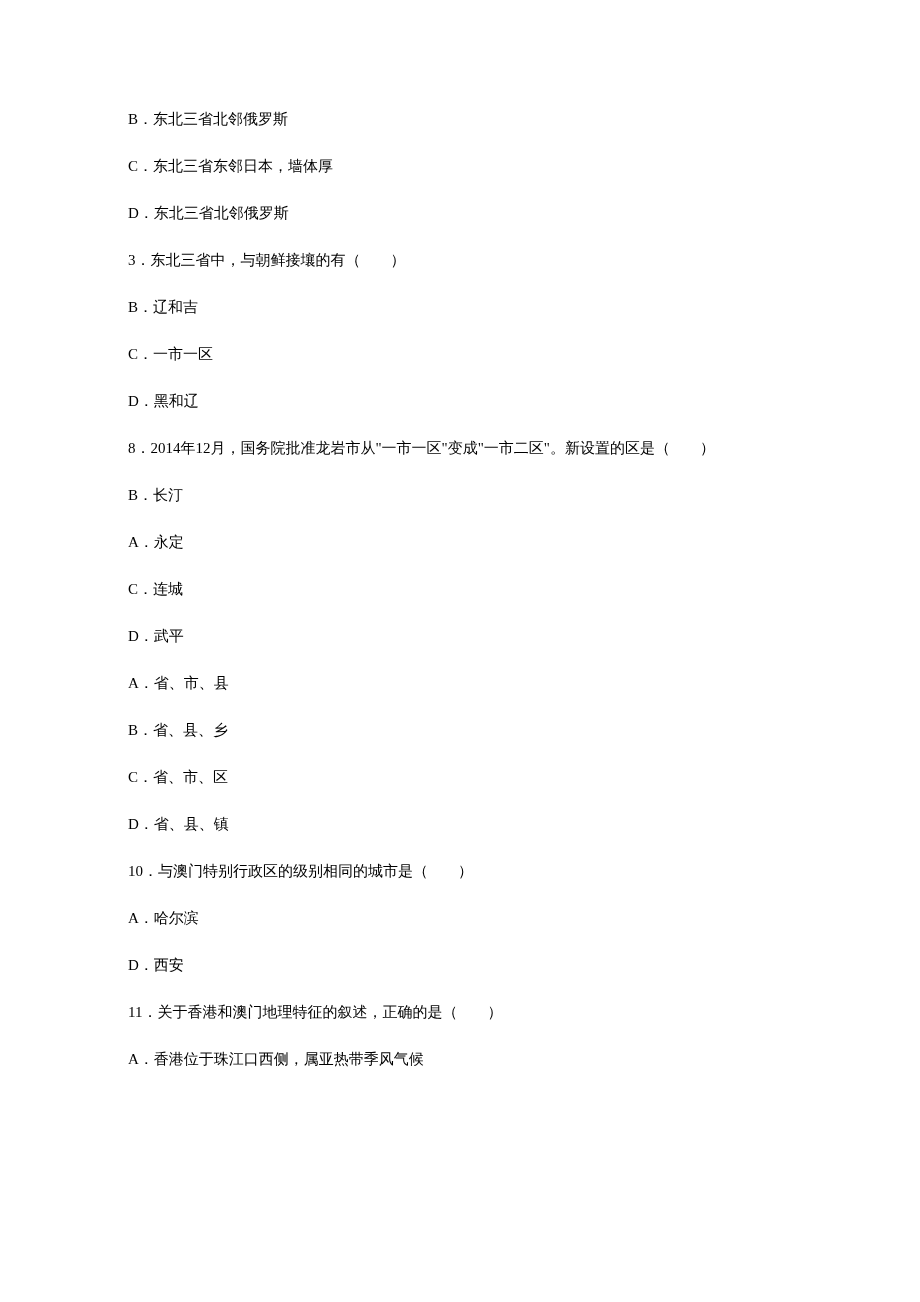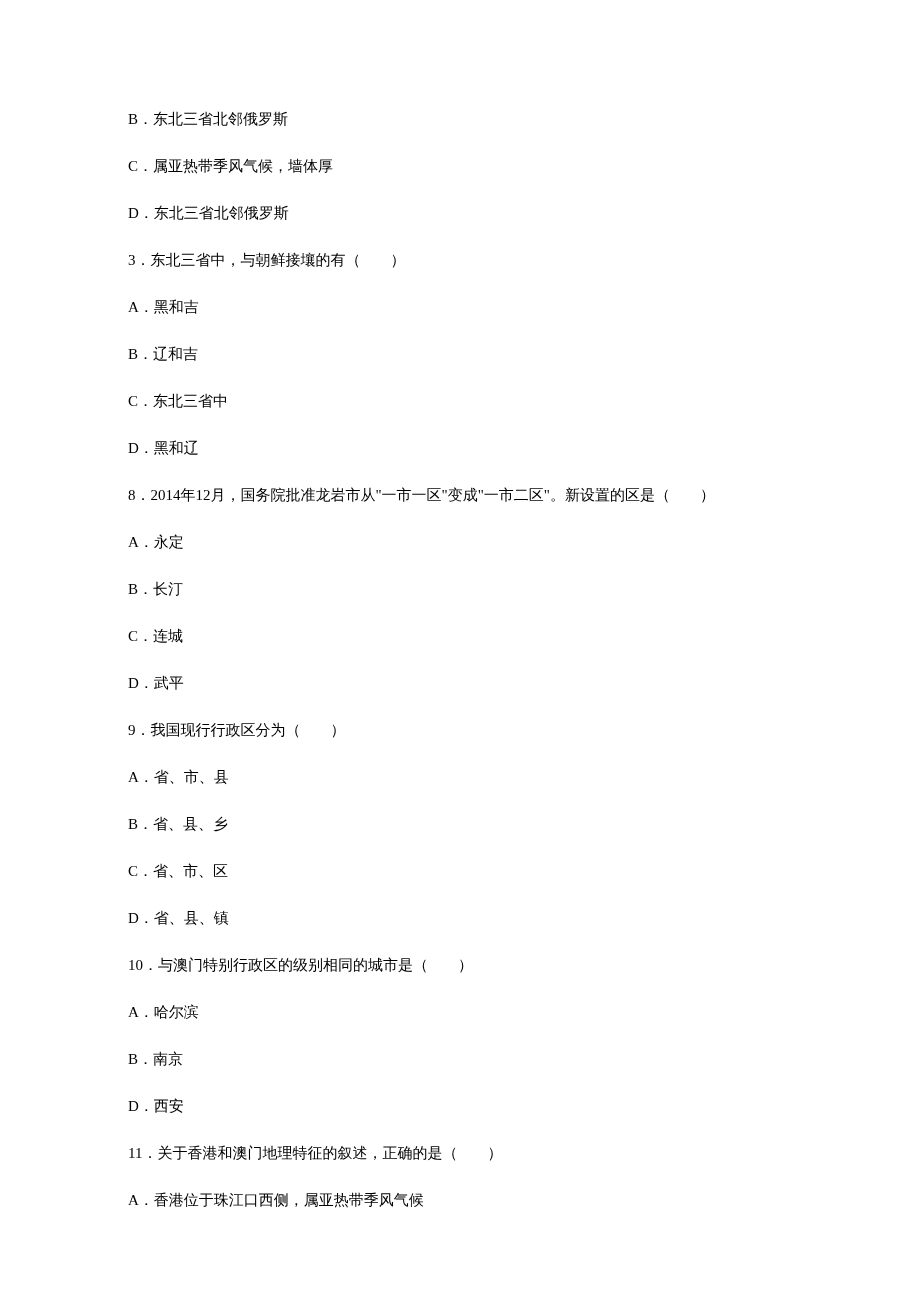--- a/index.html
+++ b/index.html
@@ -23,37 +23,34 @@
   }
   .line:last-child {
     margin-bottom: 0;
   }
 </style>
 </head>
 <body>
 
 <div class="page">
   <div class="line">B．东北三省北邻俄罗斯</div>
-  <div class="line">C．属亚热带季风气候，墙体厚</div>
+  <div class="line">C．东北三省东邻日本，墙体厚</div>
   <div class="line">D．东北三省北邻俄罗斯</div>
   <div class="line">3．东北三省中，与朝鲜接壤的有（　　）</div>
-  <div class="line">A．黑和吉</div>
   <div class="line">B．辽和吉</div>
-  <div class="line">C．东北三省中</div>
+  <div class="line">C．一市一区</div>
   <div class="line">D．黑和辽</div>
   <div class="line">8．2014年12月，国务院批准龙岩市从"一市一区"变成"一市二区"。新设置的区是（　　）</div>
+  <div class="line">B．长汀</div>
   <div class="line">A．永定</div>
-  <div class="line">B．长汀</div>
   <div class="line">C．连城</div>
   <div class="line">D．武平</div>
-  <div class="line">9．我国现行行政区分为（　　）</div>
   <div class="line">A．省、市、县</div>
   <div class="line">B．省、县、乡</div>
   <div class="line">C．省、市、区</div>
   <div class="line">D．省、县、镇</div>
   <div class="line">10．与澳门特别行政区的级别相同的城市是（　　）</div>
   <div class="line">A．哈尔滨</div>
-  <div class="line">B．南京</div>
   <div class="line">D．西安</div>
   <div class="line">11．关于香港和澳门地理特征的叙述，正确的是（　　）</div>
   <div class="line">A．香港位于珠江口西侧，属亚热带季风气候</div>
 
 </div>
 
 </body></html>

